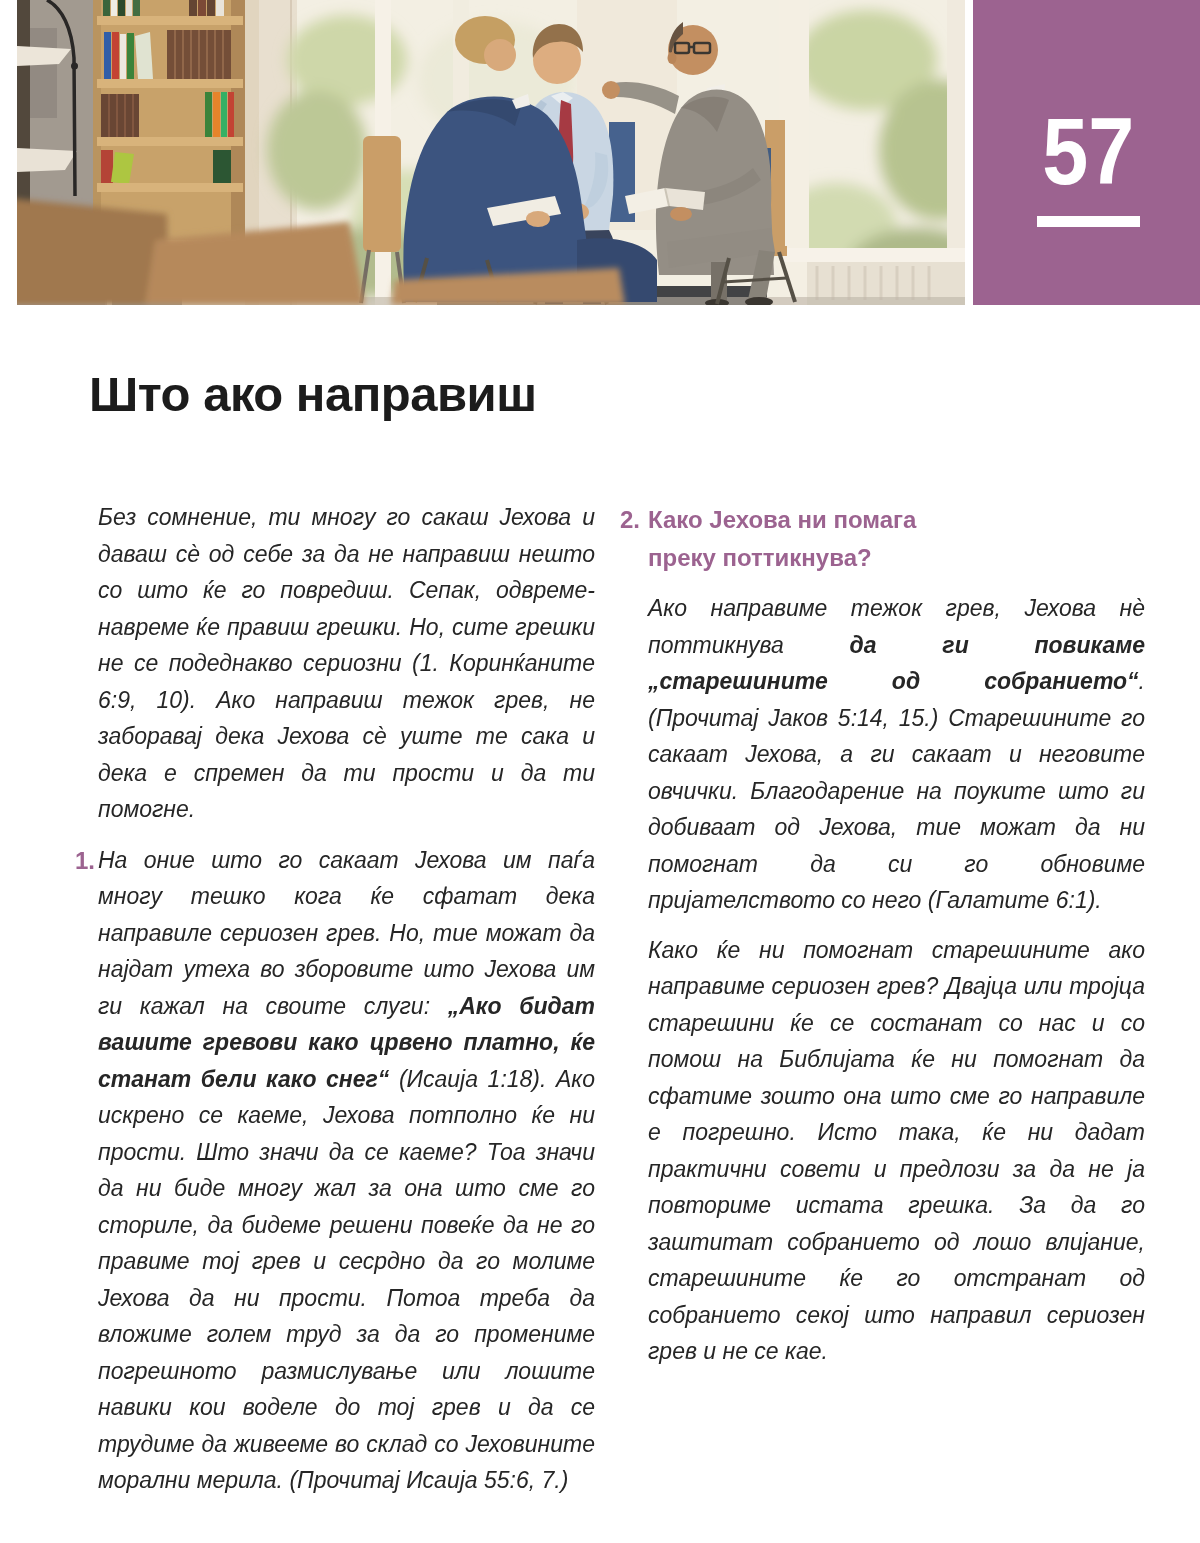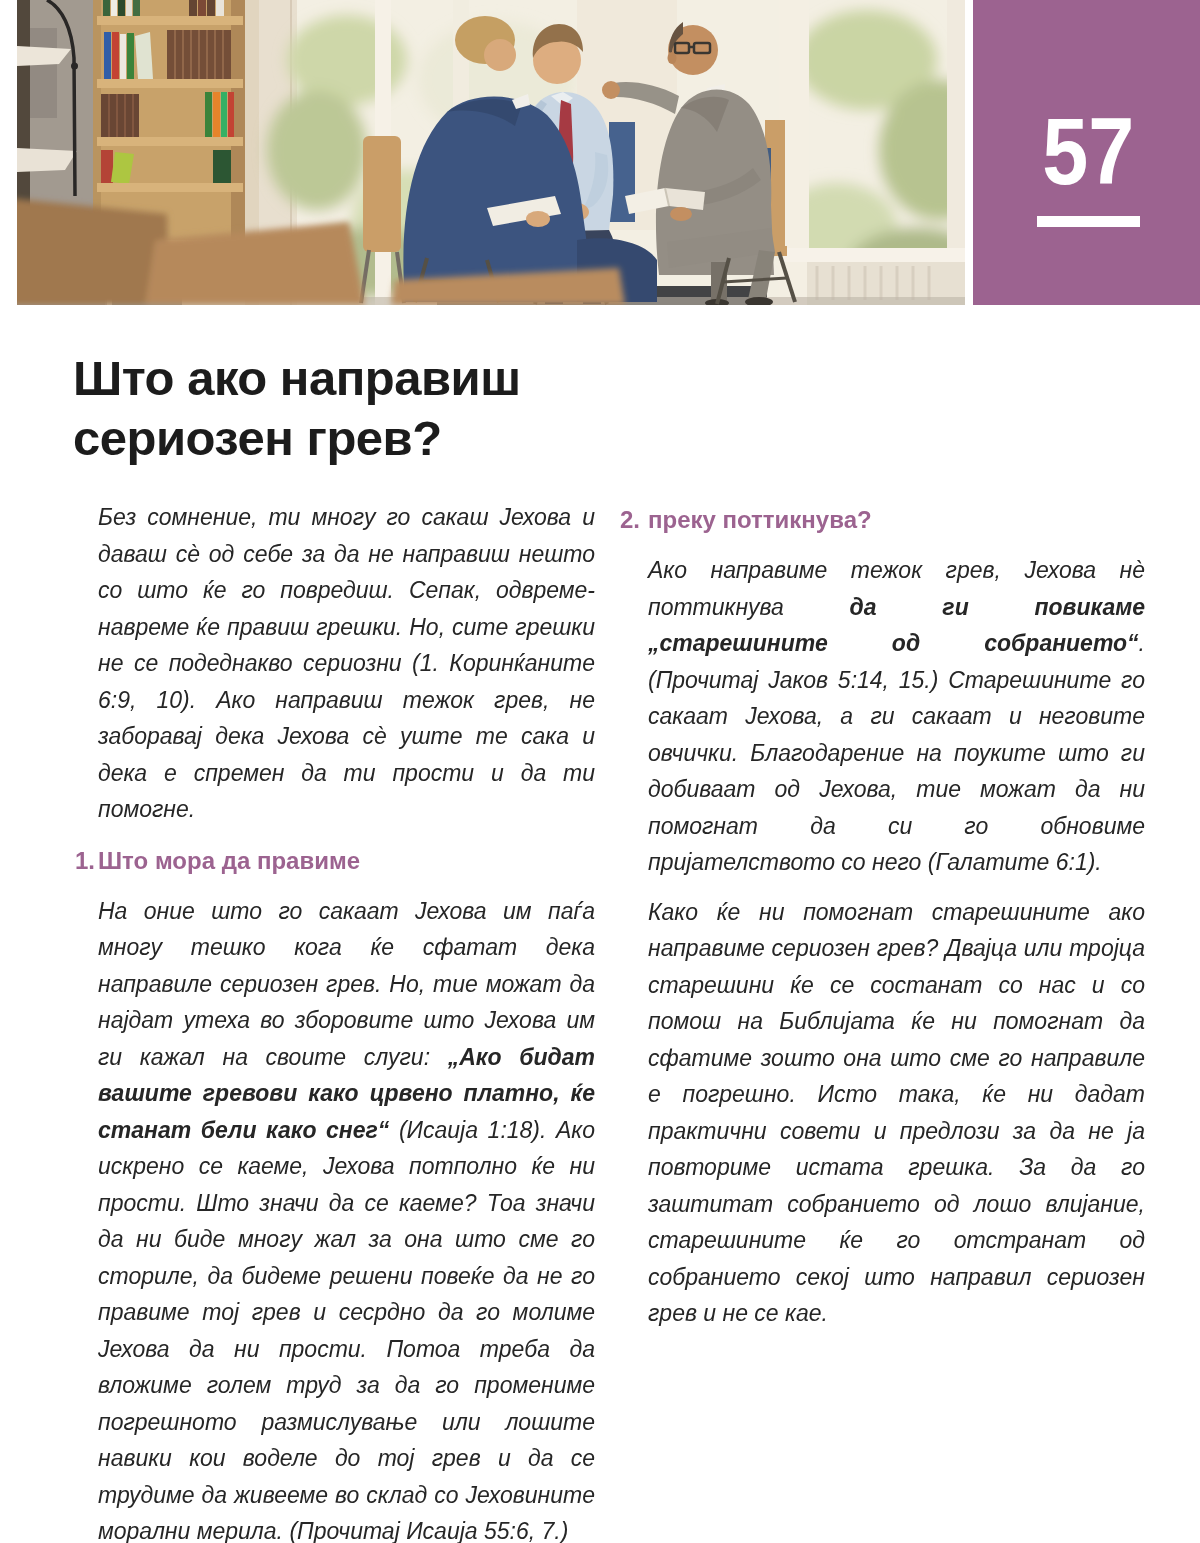--- a/index.html
+++ b/index.html
@@ -10,21 +10,21 @@
   .hero{position:absolute;left:17px;top:0;width:1200px;height:305px;}
   .photo{position:absolute;left:0;top:0;width:948px;height:305px;overflow:hidden;background:#efe9df;}
   .lesson-badge{position:absolute;left:956px;top:0;width:231px;height:305px;
     background:var(--accent,#9c6390);display:flex;flex-direction:column;
     align-items:center;justify-content:center;}
   .lesson-number{color:#fff;font-weight:bold;font-size:94px;line-height:1;
     transform:scaleX(.88);margin-top:26px;}
   .lesson-underline{width:103px;height:11px;background:#fff;margin-top:17px;}
 
   
-  .title{position:absolute;left:73px;top:348px;margin:0;font-weight:bold;
+  .title{position:absolute;left:73px;top:348px;margin:16px;font-weight:bold;
     font-size:49px;line-height:60px;letter-spacing:-0.5px;color:#1c1c1c;}
   .title-line{display:block;}
 
   
   .columns{position:absolute;left:75px;top:499px;width:1070px;display:flex;gap:25px;}
   .col{width:520px;}
   .col-right{width:525px;}
   .body-p{margin:0 0 13px 0;padding-left:23px;font-size:23px;line-height:36.5px;
     text-align:justify;color:#262626;font-style:italic;}
   .col-right .body-p{padding-left:28px;}
@@ -247,35 +247,34 @@
     </div>
 
     <div class="lesson-badge">
       <div class="lesson-number">57</div>
       <div class="lesson-underline"></div>
     </div>
   </header>
 
   <h1 class="title">
     <span class="title-line">Што ако направиш</span>
-    <span class="title-line">сериозен грев?</span>
   </h1>
 
   <main class="columns">
     <section class="col col-left" id="col-left">
         <p class="body-p"><span>Без сомнение, ти многу го сакаш Јехова и даваш сѐ од себе за да не направиш нешто со што ќе го повредиш. Сепак, одвреме-навреме ќе правиш грешки. Но, сите грешки не се подеднакво сериозни (1. Коринќаните 6:9, 10). Ако направиш тежок грев, не заборавај дека Јехова сѐ уште те сака и дека е спремен да ти прости и да ти помогне.</span></p>
         <h3 class="sec-h">
           <span class="sec-num">1.</span>
-          <span class="sec-line">Што мора да правиме</span>
         </h3>
         <p class="body-p"><span>На оние што го сакаат Јехова им паѓа многу тешко кога ќе сфатат дека направиле сериозен грев. Но, тие можат да најдат утеха во зборовите што Јехова им ги кажал на своите слуги: </span><strong>„Ако бидат вашите гревови како црвено платно, ќе станат бели како снег“</strong><span> (Исаија 1:18). Ако искрено се каеме, Јехова потполно ќе ни прости. Што значи да се каеме? Тоа значи да ни биде многу жал за она што сме го сториле, да бидеме решени повеќе да не го правиме тој грев и сесрдно да го молиме Јехова да ни прости. Потоа треба да вложиме голем труд за да го промениме погрешното размислување или лошите навики кои воделе до тој грев и да се трудиме да живееме во склад со Јеховините морални мерила. (Прочитај Исаија 55:6, 7.)</span></p>
       </section>
     <section class="col col-right" id="col-right">
         <h3 class="sec-h">
           <span class="sec-num">2.</span>
+          <span class="sec-line">Како Јехова ни помага</span>
           <span class="sec-line">преку поттикнува?</span>
         </h3>
         <p class="body-p"><span>Ако направиме тежок грев, Јехова нѐ поттикнува </span><strong>да ги повикаме „старешините од собранието“</strong><span>. (Прочитај Јаков 5:14, 15.) Старешините го сакаат Јехова, а ги сакаат и неговите овчички. Благодарение на поуките што ги добиваат од Јехова, тие можат да ни помогнат да си го обновиме пријателството со него (Галатите 6:1).</span></p>
         <p class="body-p"><span>Како ќе ни помогнат старешините ако направиме сериозен грев? Двајца или тројца старешини ќе се состанат со нас и со помош на Библијата ќе ни помогнат да сфатиме зошто она што сме го направиле е погрешно. Исто така, ќе ни дадат практични совети и предлози за да не ја повториме истата грешка. За да го заштитат собранието од лошо влијание, старешините ќе го отстранат од собранието секој што направил сериозен грев и не се кае.</span></p>
       </section>
   </main>
 
 </div>
 
 </body></html>

